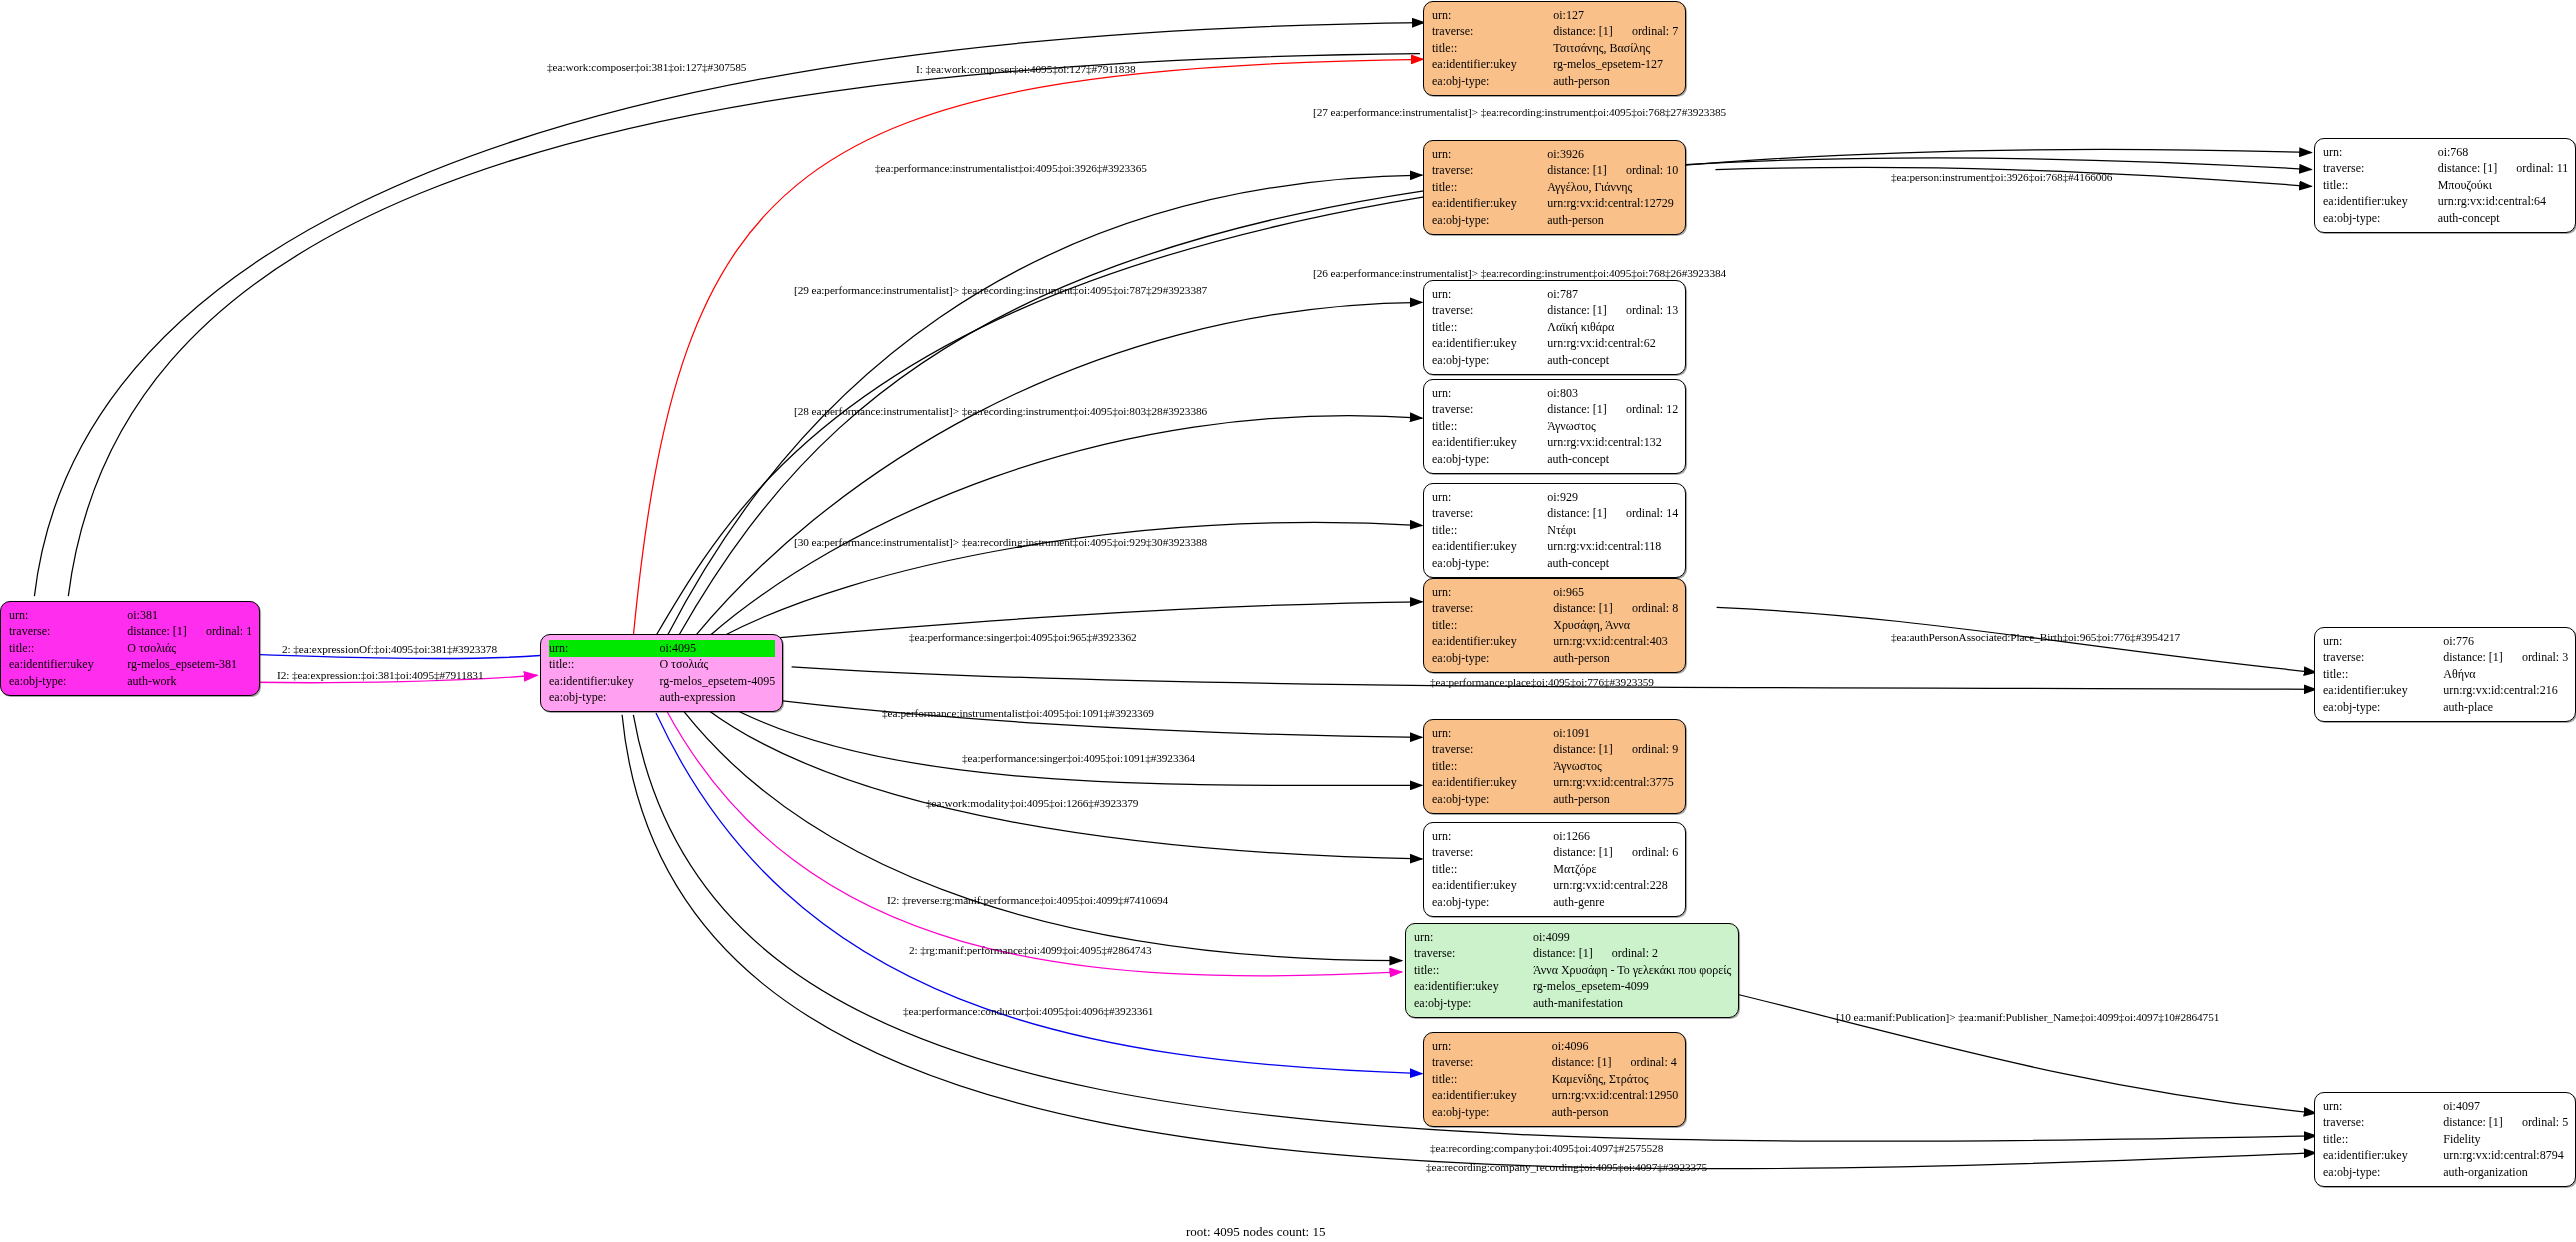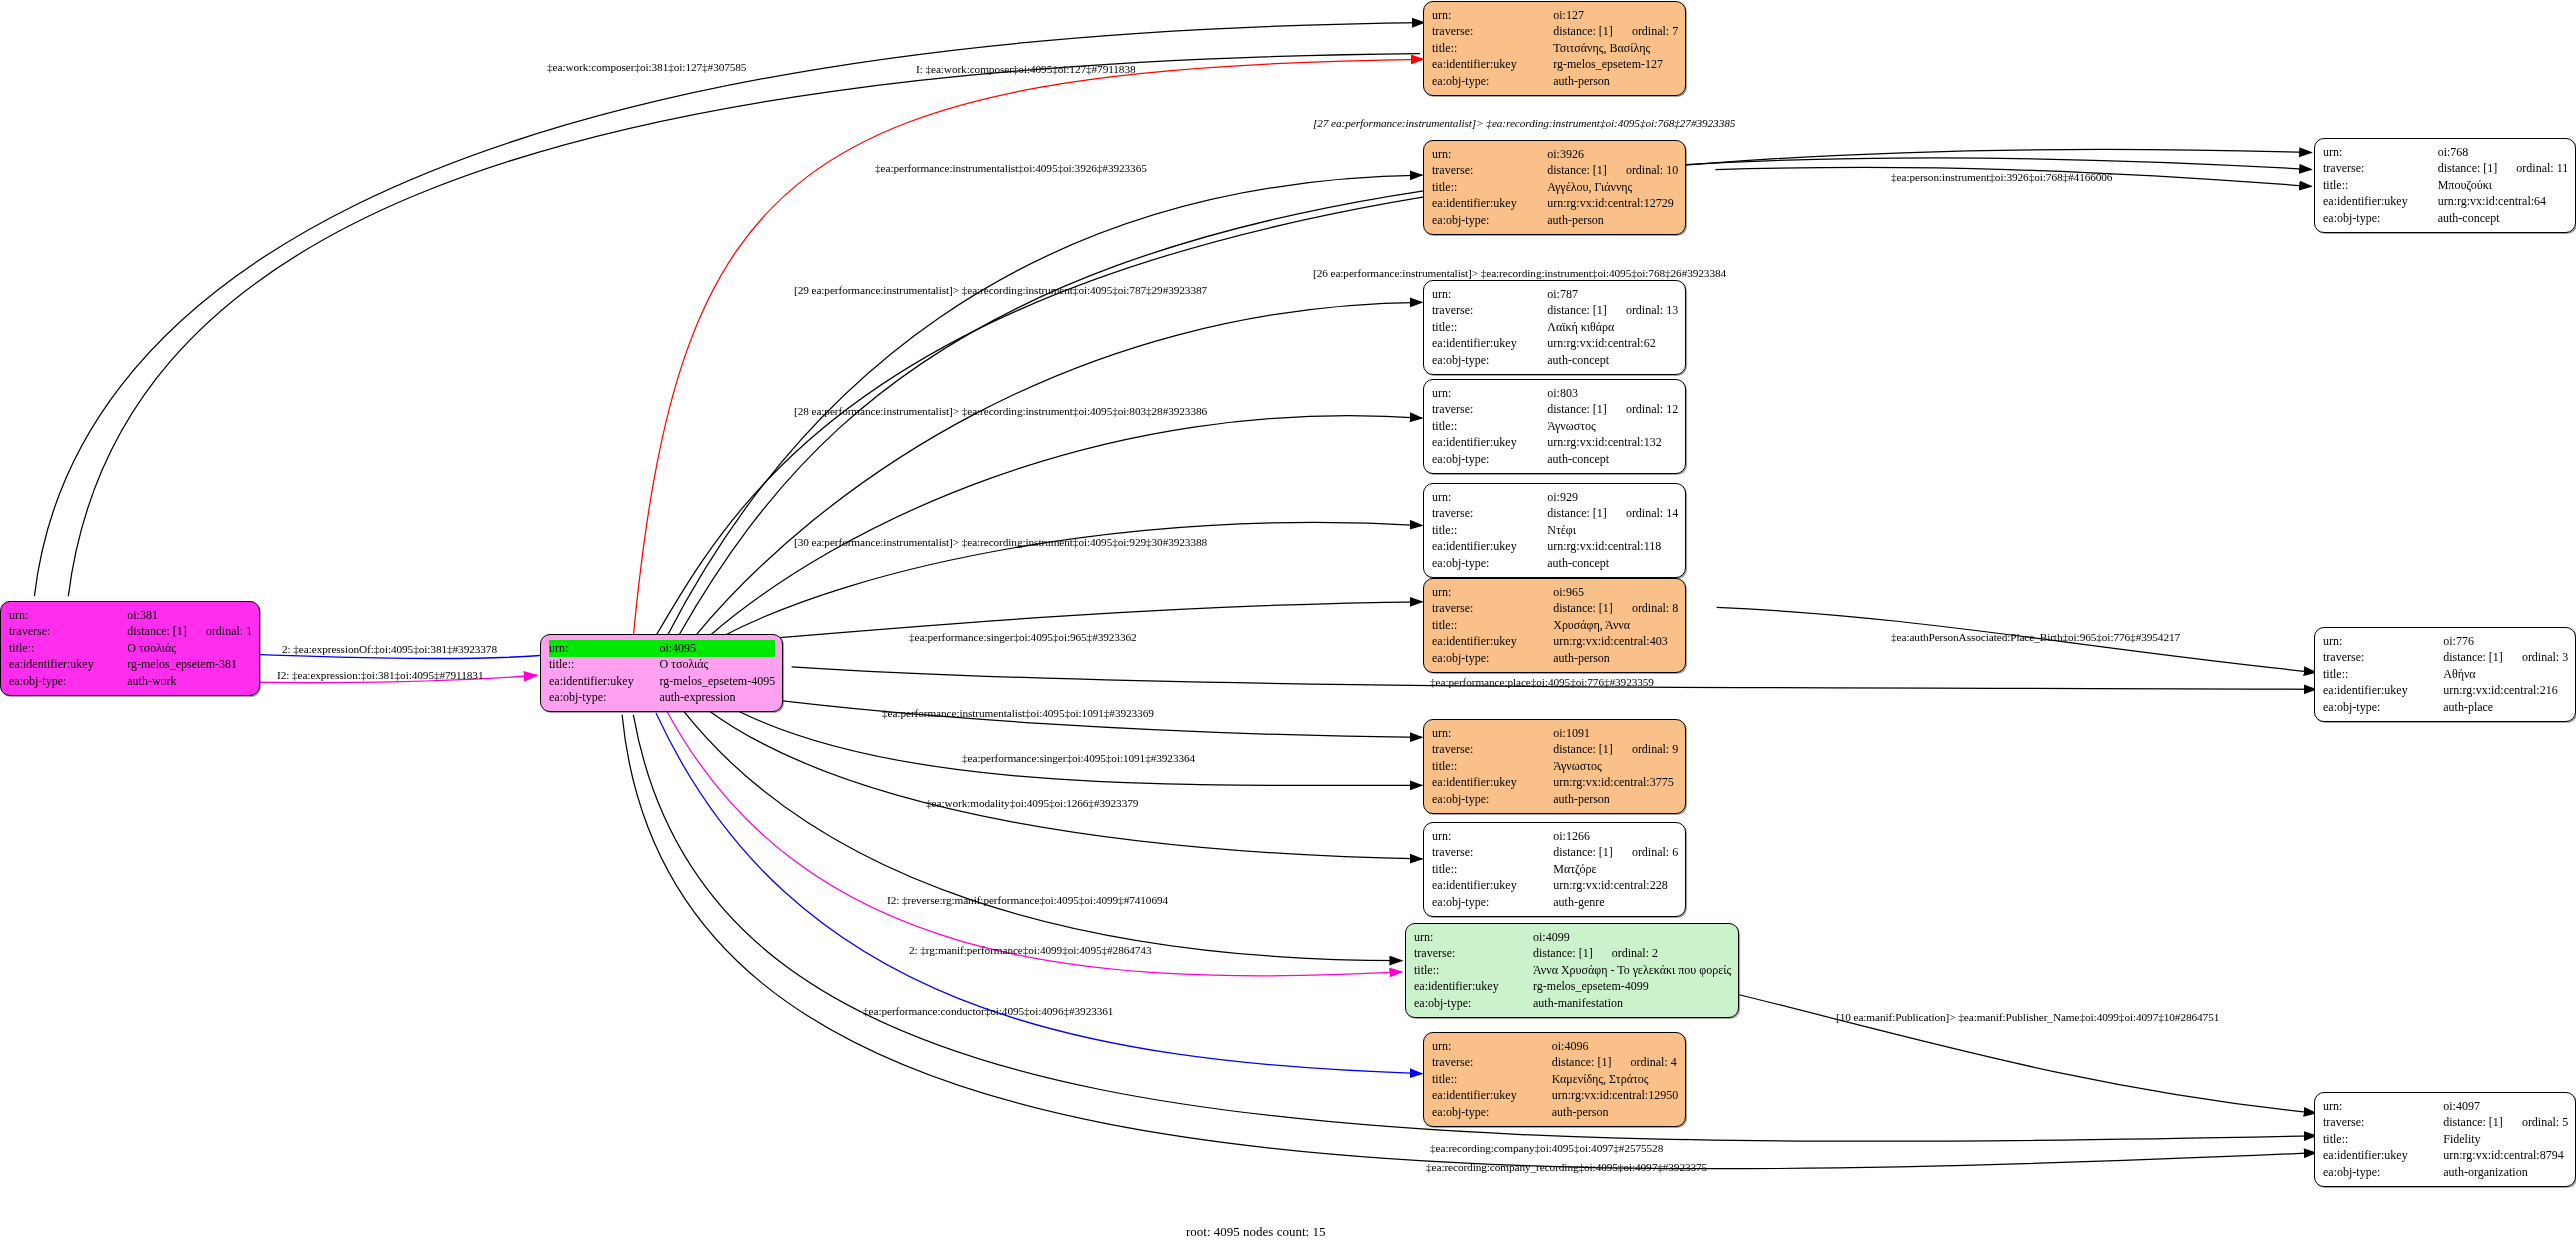--- a/index.html
+++ b/index.html
@@ -496,38 +496,38 @@
       <tr>
             <td class="k">ea:obj-type:</td>
           <td class="v">auth-organization</td>
           </tr>
     </tbody>
       </table>
   </div>
 
   <div class="elabel" style="left:547px;top:62px;">‡ea:work:composer‡oi:381‡oi:127‡#307585</div>
   <div class="elabel" style="left:916px;top:64px;">I: ‡ea:work:composer‡oi:4095‡oi:127‡#7911838</div>
-  <div class="elabel" style="left:1313px;top:118px;font-style:italic;">[27 ea:performance:instrumentalist]&gt; ‡ea:recording:instrument‡oi:4095‡oi:768‡27#3923385</div>
+  <div class="elabel" style="left:1313px;top:107px;">[27 ea:performance:instrumentalist]&gt; ‡ea:recording:instrument‡oi:4095‡oi:768‡27#3923385</div>
   <div class="elabel" style="left:875px;top:163px;">‡ea:performance:instrumentalist‡oi:4095‡oi:3926‡#3923365</div>
   <div class="elabel" style="left:1891px;top:172px;">‡ea:person:instrument‡oi:3926‡oi:768‡#4166006</div>
   <div class="elabel" style="left:1313px;top:236px;margin-top:32px;">[26 ea:performance:instrumentalist]&gt; ‡ea:recording:instrument‡oi:4095‡oi:768‡26#3923384</div>
   <div class="elabel" style="left:794px;top:285px;">[29 ea:performance:instrumentalist]&gt; ‡ea:recording:instrument‡oi:4095‡oi:787‡29#3923387</div>
   <div class="elabel" style="left:794px;top:406px;">[28 ea:performance:instrumentalist]&gt; ‡ea:recording:instrument‡oi:4095‡oi:803‡28#3923386</div>
   <div class="elabel" style="left:794px;top:537px;">[30 ea:performance:instrumentalist]&gt; ‡ea:recording:instrument‡oi:4095‡oi:929‡30#3923388</div>
   <div class="elabel" style="left:909px;top:632px;">‡ea:performance:singer‡oi:4095‡oi:965‡#3923362</div>
   <div class="elabel" style="left:1891px;top:632px;">‡ea:authPersonAssociated:Place_Birth‡oi:965‡oi:776‡#3954217</div>
   <div class="elabel" style="left:1430px;top:677px;">‡ea:performance:place‡oi:4095‡oi:776‡#3923359</div>
   <div class="elabel" style="left:282px;top:644px;">2: ‡ea:expressionOf:‡oi:4095‡oi:381‡#3923378</div>
   <div class="elabel" style="left:277px;top:670px;">I2: ‡ea:expression:‡oi:381‡oi:4095‡#7911831</div>
   <div class="elabel" style="left:882px;top:708px;">‡ea:performance:instrumentalist‡oi:4095‡oi:1091‡#3923369</div>
   <div class="elabel" style="left:962px;top:753px;">‡ea:performance:singer‡oi:4095‡oi:1091‡#3923364</div>
   <div class="elabel" style="left:926px;top:798px;">‡ea:work:modality‡oi:4095‡oi:1266‡#3923379</div>
   <div class="elabel" style="left:887px;top:895px;">I2: ‡reverse:rg:manif:performance‡oi:4095‡oi:4099‡#7410694</div>
   <div class="elabel" style="left:909px;top:945px;">2: ‡rg:manif:performance‡oi:4099‡oi:4095‡#2864743</div>
-  <div class="elabel" style="left:863px;top:1006px;">‡ea:performance:conductor‡oi:4095‡oi:4096‡#3923361</div>
+  <div class="elabel" style="left:903px;top:1006px;">‡ea:performance:conductor‡oi:4095‡oi:4096‡#3923361</div>
   <div class="elabel" style="left:1836px;top:1012px;">[10 ea:manif:Publication]&gt; ‡ea:manif:Publisher_Name‡oi:4099‡oi:4097‡10#2864751</div>
   <div class="elabel" style="left:1430px;top:1143px;">‡ea:recording:company‡oi:4095‡oi:4097‡#2575528</div>
   <div class="elabel" style="left:1402px;top:1162px;margin-left:24px;">‡ea:recording:company_recording‡oi:4095‡oi:4097‡#3923375</div>
 
   <div class="footer" style="left:1186px;top:1224px;">root: 4095 nodes count: 15</div>
 
 </div>
 
 
 </body></html>

